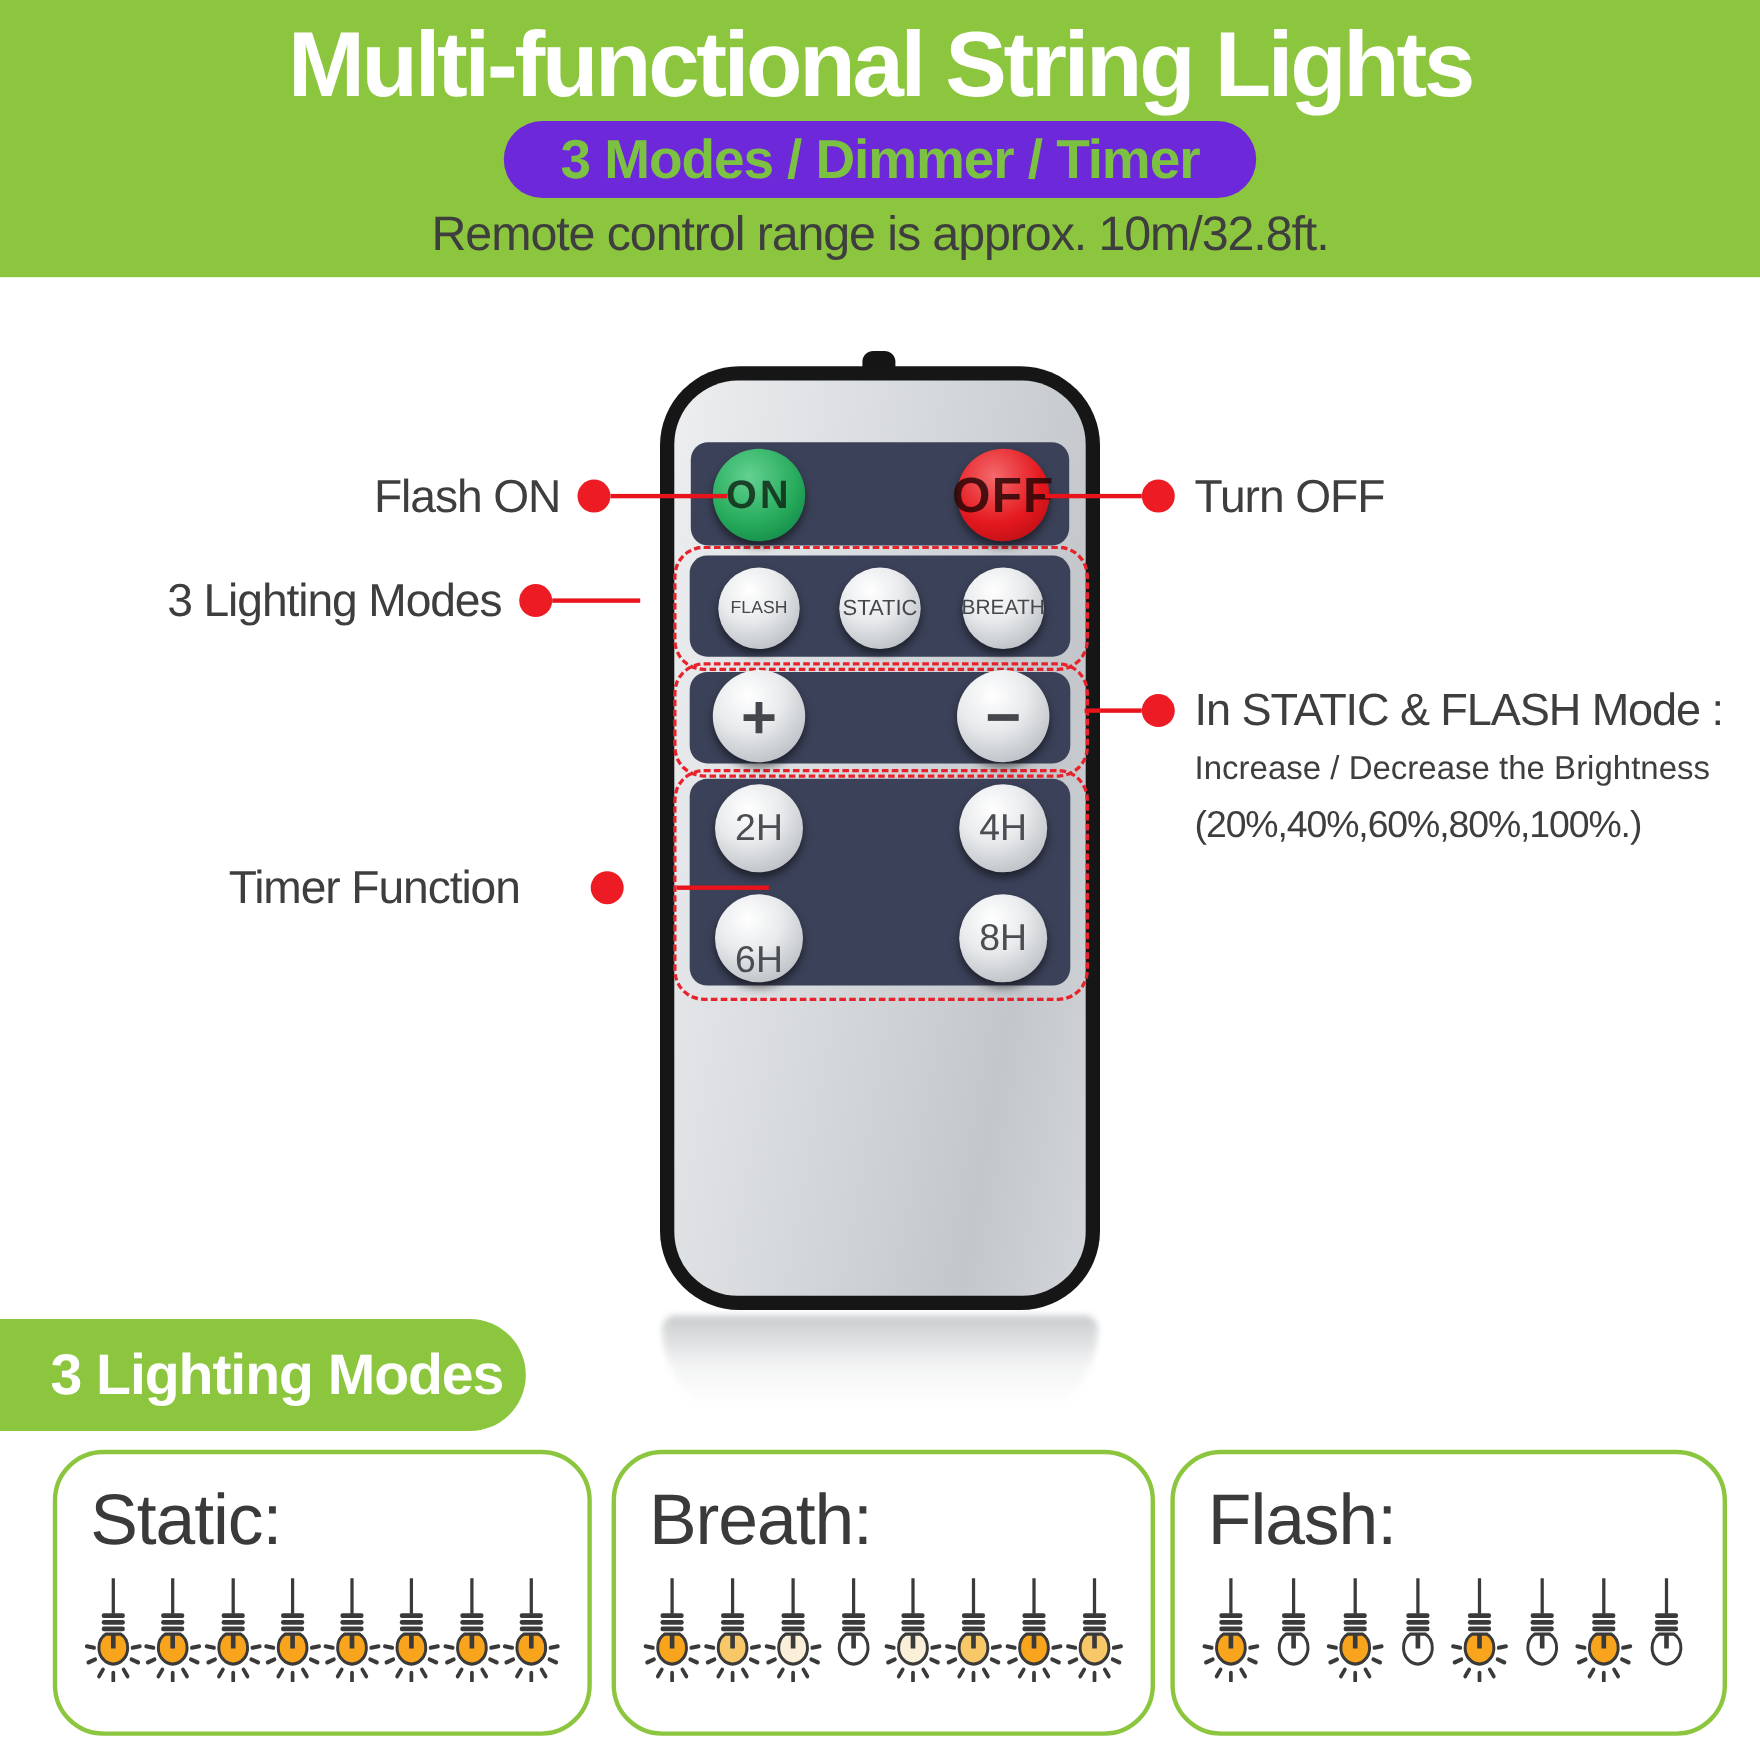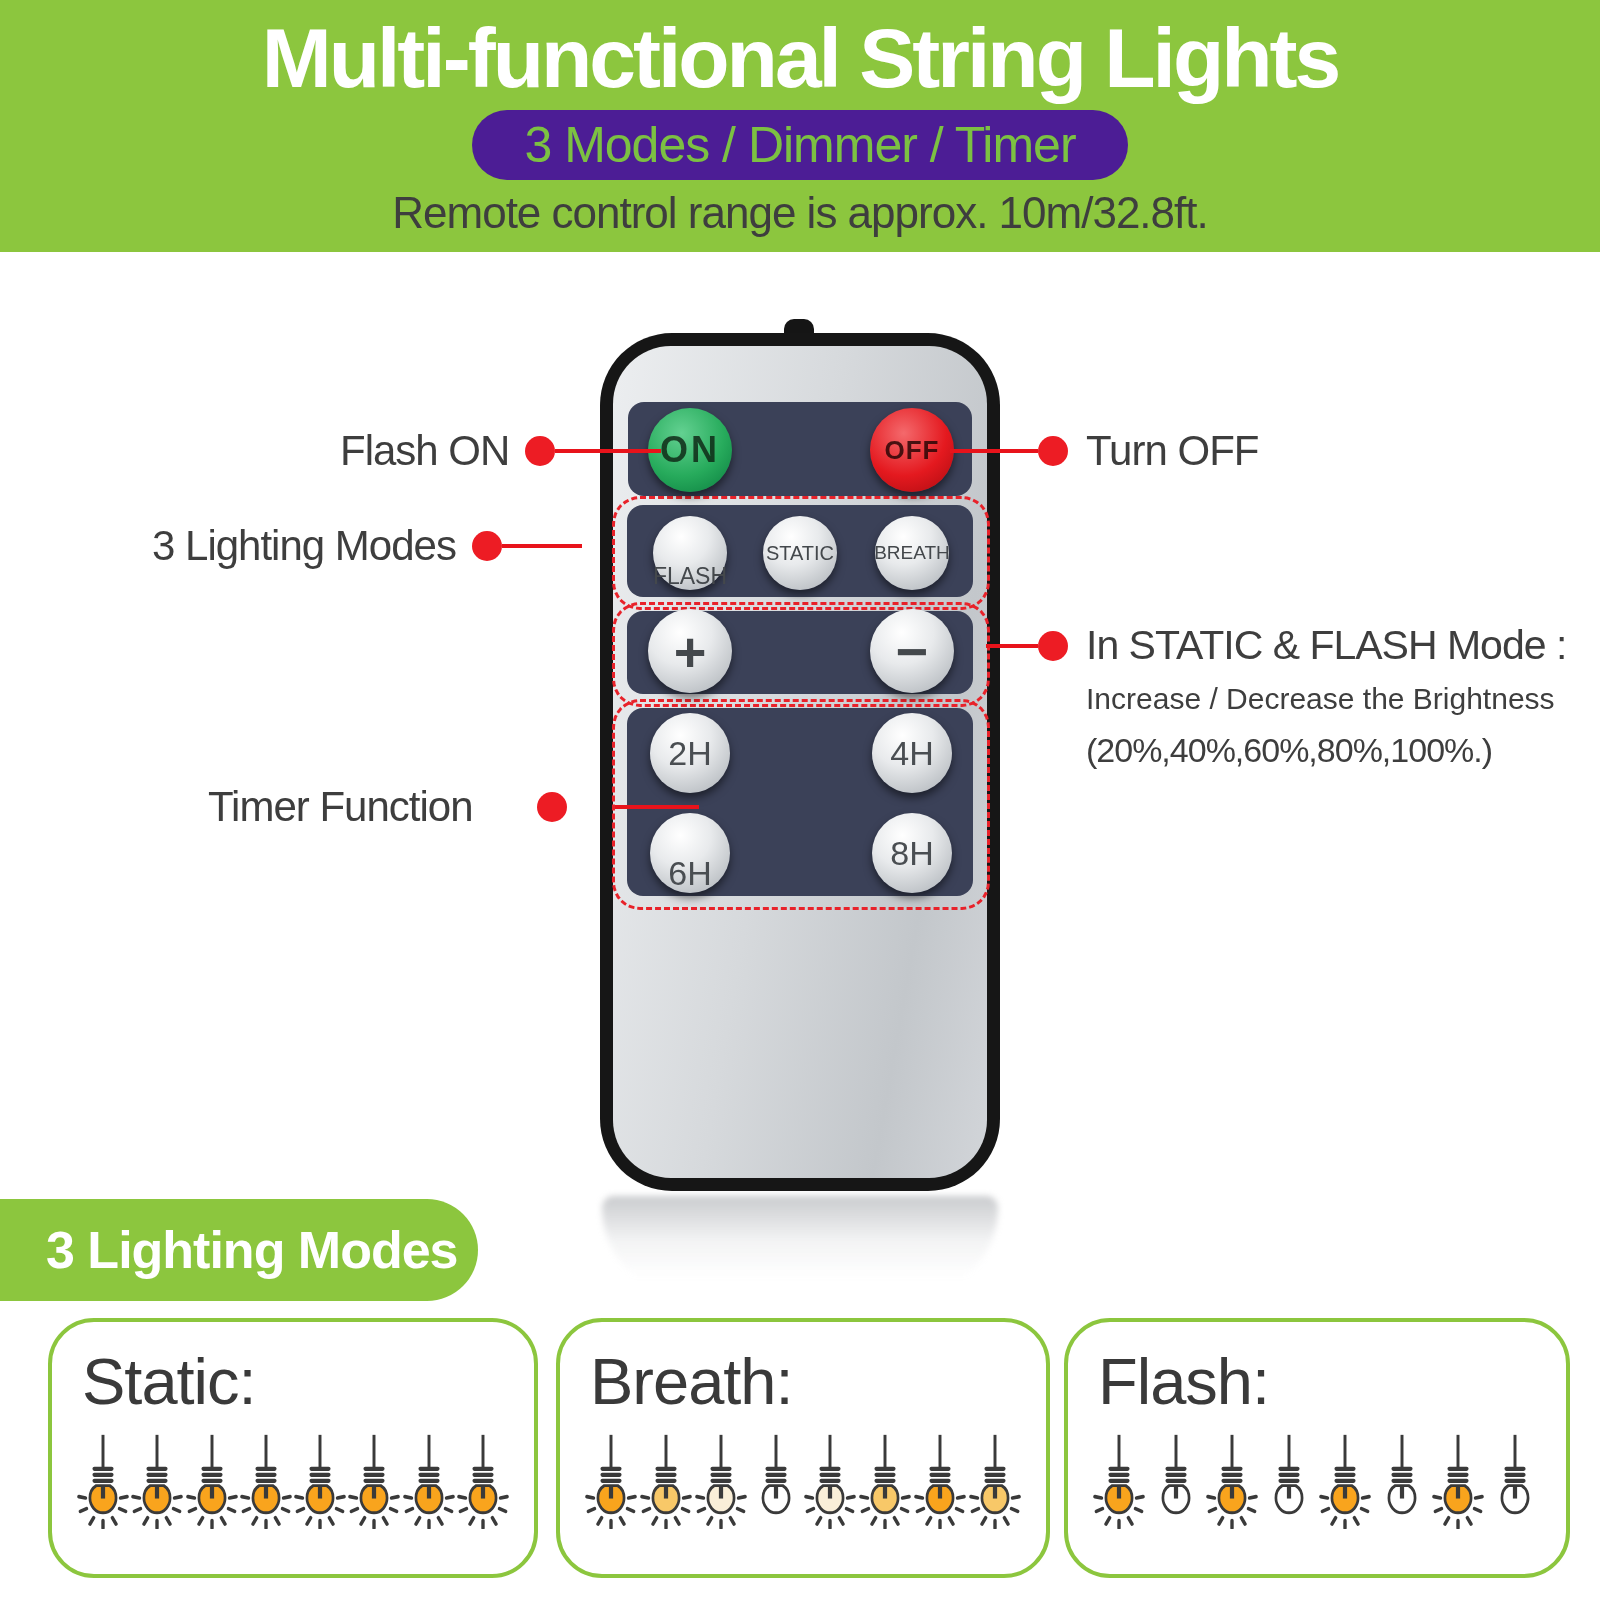--- a/index.html
+++ b/index.html
@@ -3,22 +3,22 @@
 <meta charset="utf-8">
 <style>
   html,body{margin:0;padding:0;background:#ffffff;}
   .stage{position:relative;width:1600px;height:1600px;background:#ffffff;overflow:hidden;
          font-family:"Liberation Sans", sans-serif;}
 
   
   .banner{position:absolute;left:0;top:0;width:1600px;height:252px;background:#8CC63E;}
   .banner .title{margin:0;padding-top:16px;text-align:center;font-size:84px;font-weight:bold;
                  color:#ffffff;letter-spacing:-3px;line-height:1.0;}
-  .pill{width:fit-content;margin:10px auto 0;background:#4c1d95;border-radius:44px;
-        padding:6px 52px;font-size:50px;font-weight:normal;color:#7CC142;letter-spacing:-1px;}
+  .pill{width:fit-content;margin:10px auto 0;background:#6d28d9;border-radius:44px;
+        padding:6px 52px;font-size:50px;font-weight:bold;color:#7CC142;letter-spacing:-1px;}
   .subtitle{margin-top:8px;text-align:center;font-size:44px;color:#3E3E3E;letter-spacing:-1px;}
 
   
   .ir-nub{position:absolute;left:784px;top:319px;width:30px;height:20px;background:#151515;
           border-radius:10px 10px 0 0;}
   .remote-frame{position:absolute;left:600px;top:333px;width:400px;height:858px;
                 background:#161616;border-radius:72px;}
   .remote-body{position:absolute;left:13px;top:13px;right:13px;bottom:13px;border-radius:58px;
                background:linear-gradient(100deg,#eceef0 0%,#d6d9dc 45%,#c3c7cb 78%,#d2d5d9 100%);}
   .remote-reflection{position:absolute;left:602px;top:1196px;width:396px;height:100px;
@@ -37,22 +37,22 @@
   .rbtn{position:absolute;border-radius:50%;display:flex;align-items:center;justify-content:center;
         box-shadow:0 5px 8px rgba(0,0,0,.5);}
   .d84{width:84px;height:84px;} .d74{width:74px;height:74px;} .d80{width:80px;height:80px;}
   .green{background:radial-gradient(circle at 40% 30%,#63d191 0%,#27ab5c 55%,#0f8443 92%);
          color:rgba(14,36,20,.82);}
   .red{background:radial-gradient(circle at 40% 30%,#f4696c 0%,#e4191f 55%,#b40d12 92%);
        color:rgba(42,6,6,.85);}
   .silver{background:radial-gradient(circle at 38% 28%,#ffffff 0%,#e8eaec 40%,#c3c7cb 75%,#a9adb2 100%);
           color:#44484C;}
   .b-on{left:648px;top:408px;font-size:36px;font-weight:bold;letter-spacing:3px;}
-  .b-off{left:870px;top:408px;font-size:26px;font-weight:bold;letter-spacing:1px;}
-  .b-flash{left:653px;top:516px;font-size:23px;align-items:flex-end;}
+  .b-off{left:870px;top:408px;font-size:45px;font-weight:bold;letter-spacing:1px;}
+  .b-flash{left:653px;top:516px;font-size:16px;}
   .b-static{left:763px;top:516px;font-size:20px;}
   .b-breath{left:875px;top:516px;font-size:19px;}
   .b-plus{left:648px;top:609px;font-size:56px;font-weight:bold;}
   .b-minus{left:870px;top:609px;font-size:56px;font-weight:bold;}
   .b-2h{left:650px;top:713px;} .b-4h{left:872px;top:713px;}
   .b-6h{left:650px;top:813px;align-items:flex-end;} .b-8h{left:872px;top:813px;}
   .timerbtn{font-size:34px;color:#4A4E52;}
 
   
   .callout{position:absolute;display:flex;align-items:center;}

